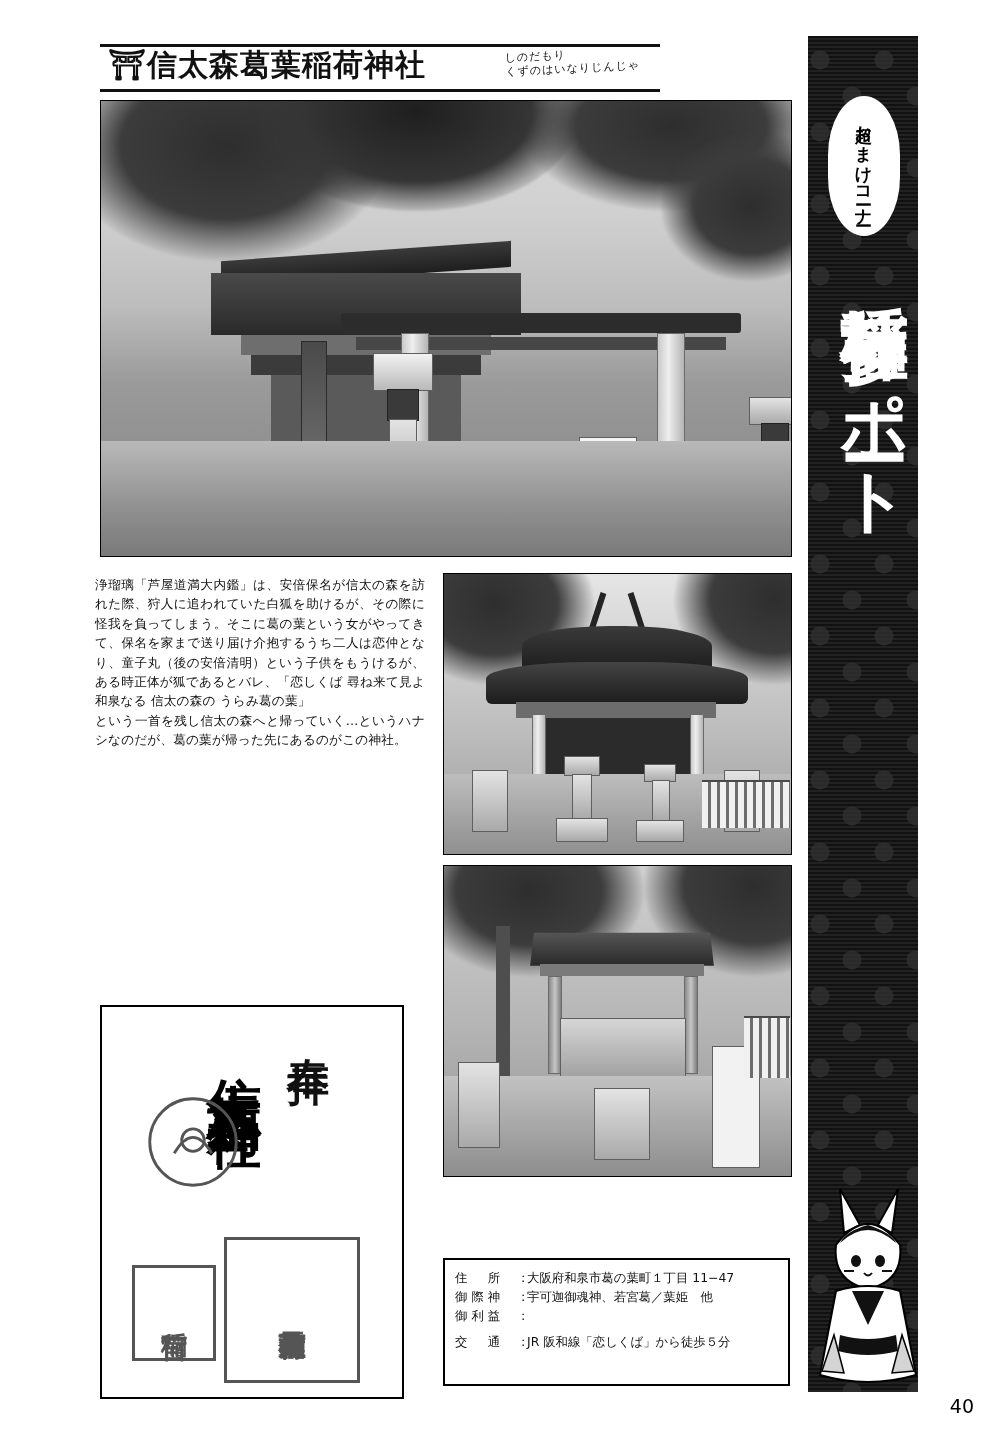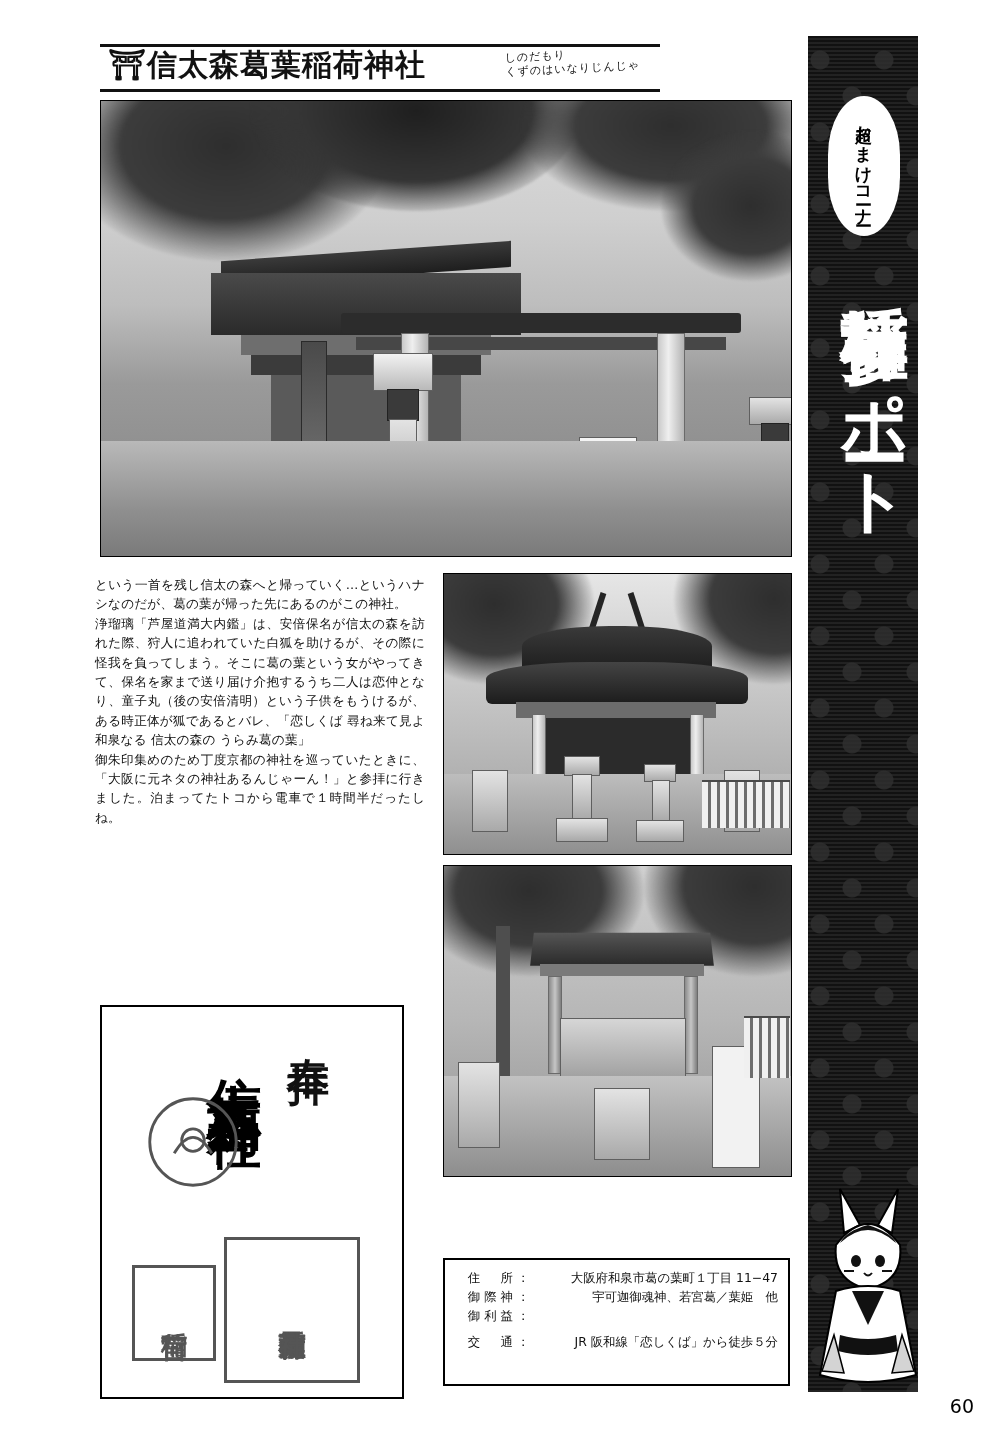--- a/index.html
+++ b/index.html
@@ -169,21 +169,21 @@
     top: 1258px;
     width: 347px;
     height: 128px;
     border: 2px solid #000;
     background: #fff;
     padding: 8px 10px;
     box-sizing: border-box;
     font-size: 12.4px;
     line-height: 19px;
   }
-  .info-row { display: flex; align-items: flex-start; text-align: right; }
+  .info-row { display: flex; align-items: flex-start; }
   .info-key {
     width: 62px;
     flex: 0 0 62px;
     letter-spacing: 4px;
   }
   .info-sep { width: 10px; flex: 0 0 10px; }
   .info-val { flex: 1 1 auto; }
   .info-gap { height: 7px; }
 
   
@@ -365,23 +365,22 @@
     <div class="pillar" style="left:240px;top:110px;width:12px;height:96px;background:linear-gradient(90deg,#8a8a8a,#c6c6c6,#7e7e7e);"></div>
     <div class="stone" style="left:116px;top:152px;width:124px;height:64px;background:linear-gradient(180deg,#d6d6d6,#9c9c9c);"></div>
     <div class="ground" style="height:100px;background:linear-gradient(180deg,#c2c2c2,#8d8d8d);"></div>
     <div class="stone" style="left:150px;top:222px;width:54px;height:70px;"></div>
     <div class="stone" style="left:268px;top:180px;width:46px;height:120px;background:#f2f2f2;"></div>
     <div class="stone" style="left:14px;top:196px;width:40px;height:84px;"></div>
     <div class="fence" style="left:300px;top:150px;width:46px;height:60px;"></div>
   </div>
 
   <div class="bodytext">
+    <p>浄瑠璃「芦屋道満大内鑑」は、安倍保名が信太の森を訪れた際、狩人に追われていた白狐を助けるが、その際に怪我を負ってしまう。そこに葛の葉という女がやってきて、保名を家まで送り届け介抱するうち二人は恋仲となり、童子丸（後の安倍清明）という子供をもうけるが、ある時正体が狐であるとバレ、「恋しくば 尋ね来て見よ 和泉なる 信太の森の うらみ葛の葉」</p>
     <p>という一首を残し信太の森へと帰っていく…というハナシなのだが、葛の葉が帰った先にあるのがこの神社。</p>
-    <p>浄瑠璃「芦屋道満大内鑑」は、安倍保名が信太の森を訪れた際、狩人に追われていた白狐を助けるが、その際に怪我を負ってしまう。そこに葛の葉という女がやってきて、保名を家まで送り届け介抱するうち二人は恋仲となり、童子丸（後の安倍清明）という子供をもうけるが、ある時正体が狐であるとバレ、「恋しくば 尋ね来て見よ 和泉なる 信太の森の うらみ葛の葉」</p>
-    <p>御朱印集めのため丁度京都の神社を巡っていたときに、「大阪に元ネタの神社あるんじゃーん！」と参拝に行きました。泊まってたトコから電車で１時間半だったしね。</p>
   </div>
 
   <div id="goshuin">
     <div class="brush" style="left:178px;top:18px;font-size:42px;height:110px;color:#111;">奉拝</div>
     <div class="brush" style="left:96px;top:28px;font-size:54px;height:330px;">信太木杯葛神社</div>
     <div class="stamp-red" style="left:122px;top:230px;width:130px;height:140px;font-size:27px;writing-mode:vertical-rl;text-orientation:upright;">信太森葛乃葉稲荷神社</div>
     <div class="stamp-red" style="left:30px;top:258px;width:78px;height:90px;font-size:26px;writing-mode:vertical-rl;text-orientation:upright;">稲荷宮</div>
     <svg style="position:absolute;left:44px;top:88px;width:94px;height:94px;" viewBox="0 0 100 100">
       <circle cx="50" cy="50" r="46" fill="none" stroke="#555" stroke-width="3"></circle>
       <path d="M30 62 q20 -34 40 0" fill="none" stroke="#555" stroke-width="3"></path>
@@ -437,15 +436,15 @@
     <path d="M64 88 q4 5 8 0" stroke="#111" stroke-width="2" fill="none"></path>
 
     <path d="M36 106 Q68 96 100 106 L116 190 Q68 204 20 190 Z" fill="#ffffff" stroke="#000" stroke-width="2"></path>
     <path d="M52 106 L68 140 L84 106" fill="#111"></path>
     <path d="M40 150 Q68 158 96 150 L98 166 Q68 174 38 166 Z" fill="#111"></path>
 
     <path d="M22 186 L34 150 L44 188 Z" fill="#d4d4d4" stroke="#000" stroke-width="1.5"></path>
     <path d="M114 186 L102 150 L92 188 Z" fill="#d4d4d4" stroke="#000" stroke-width="1.5"></path>
   </svg>
 
-  <div id="pageno">60</div>
+  <div id="pageno">40</div>
 
 </div>
 
 </body></html>

